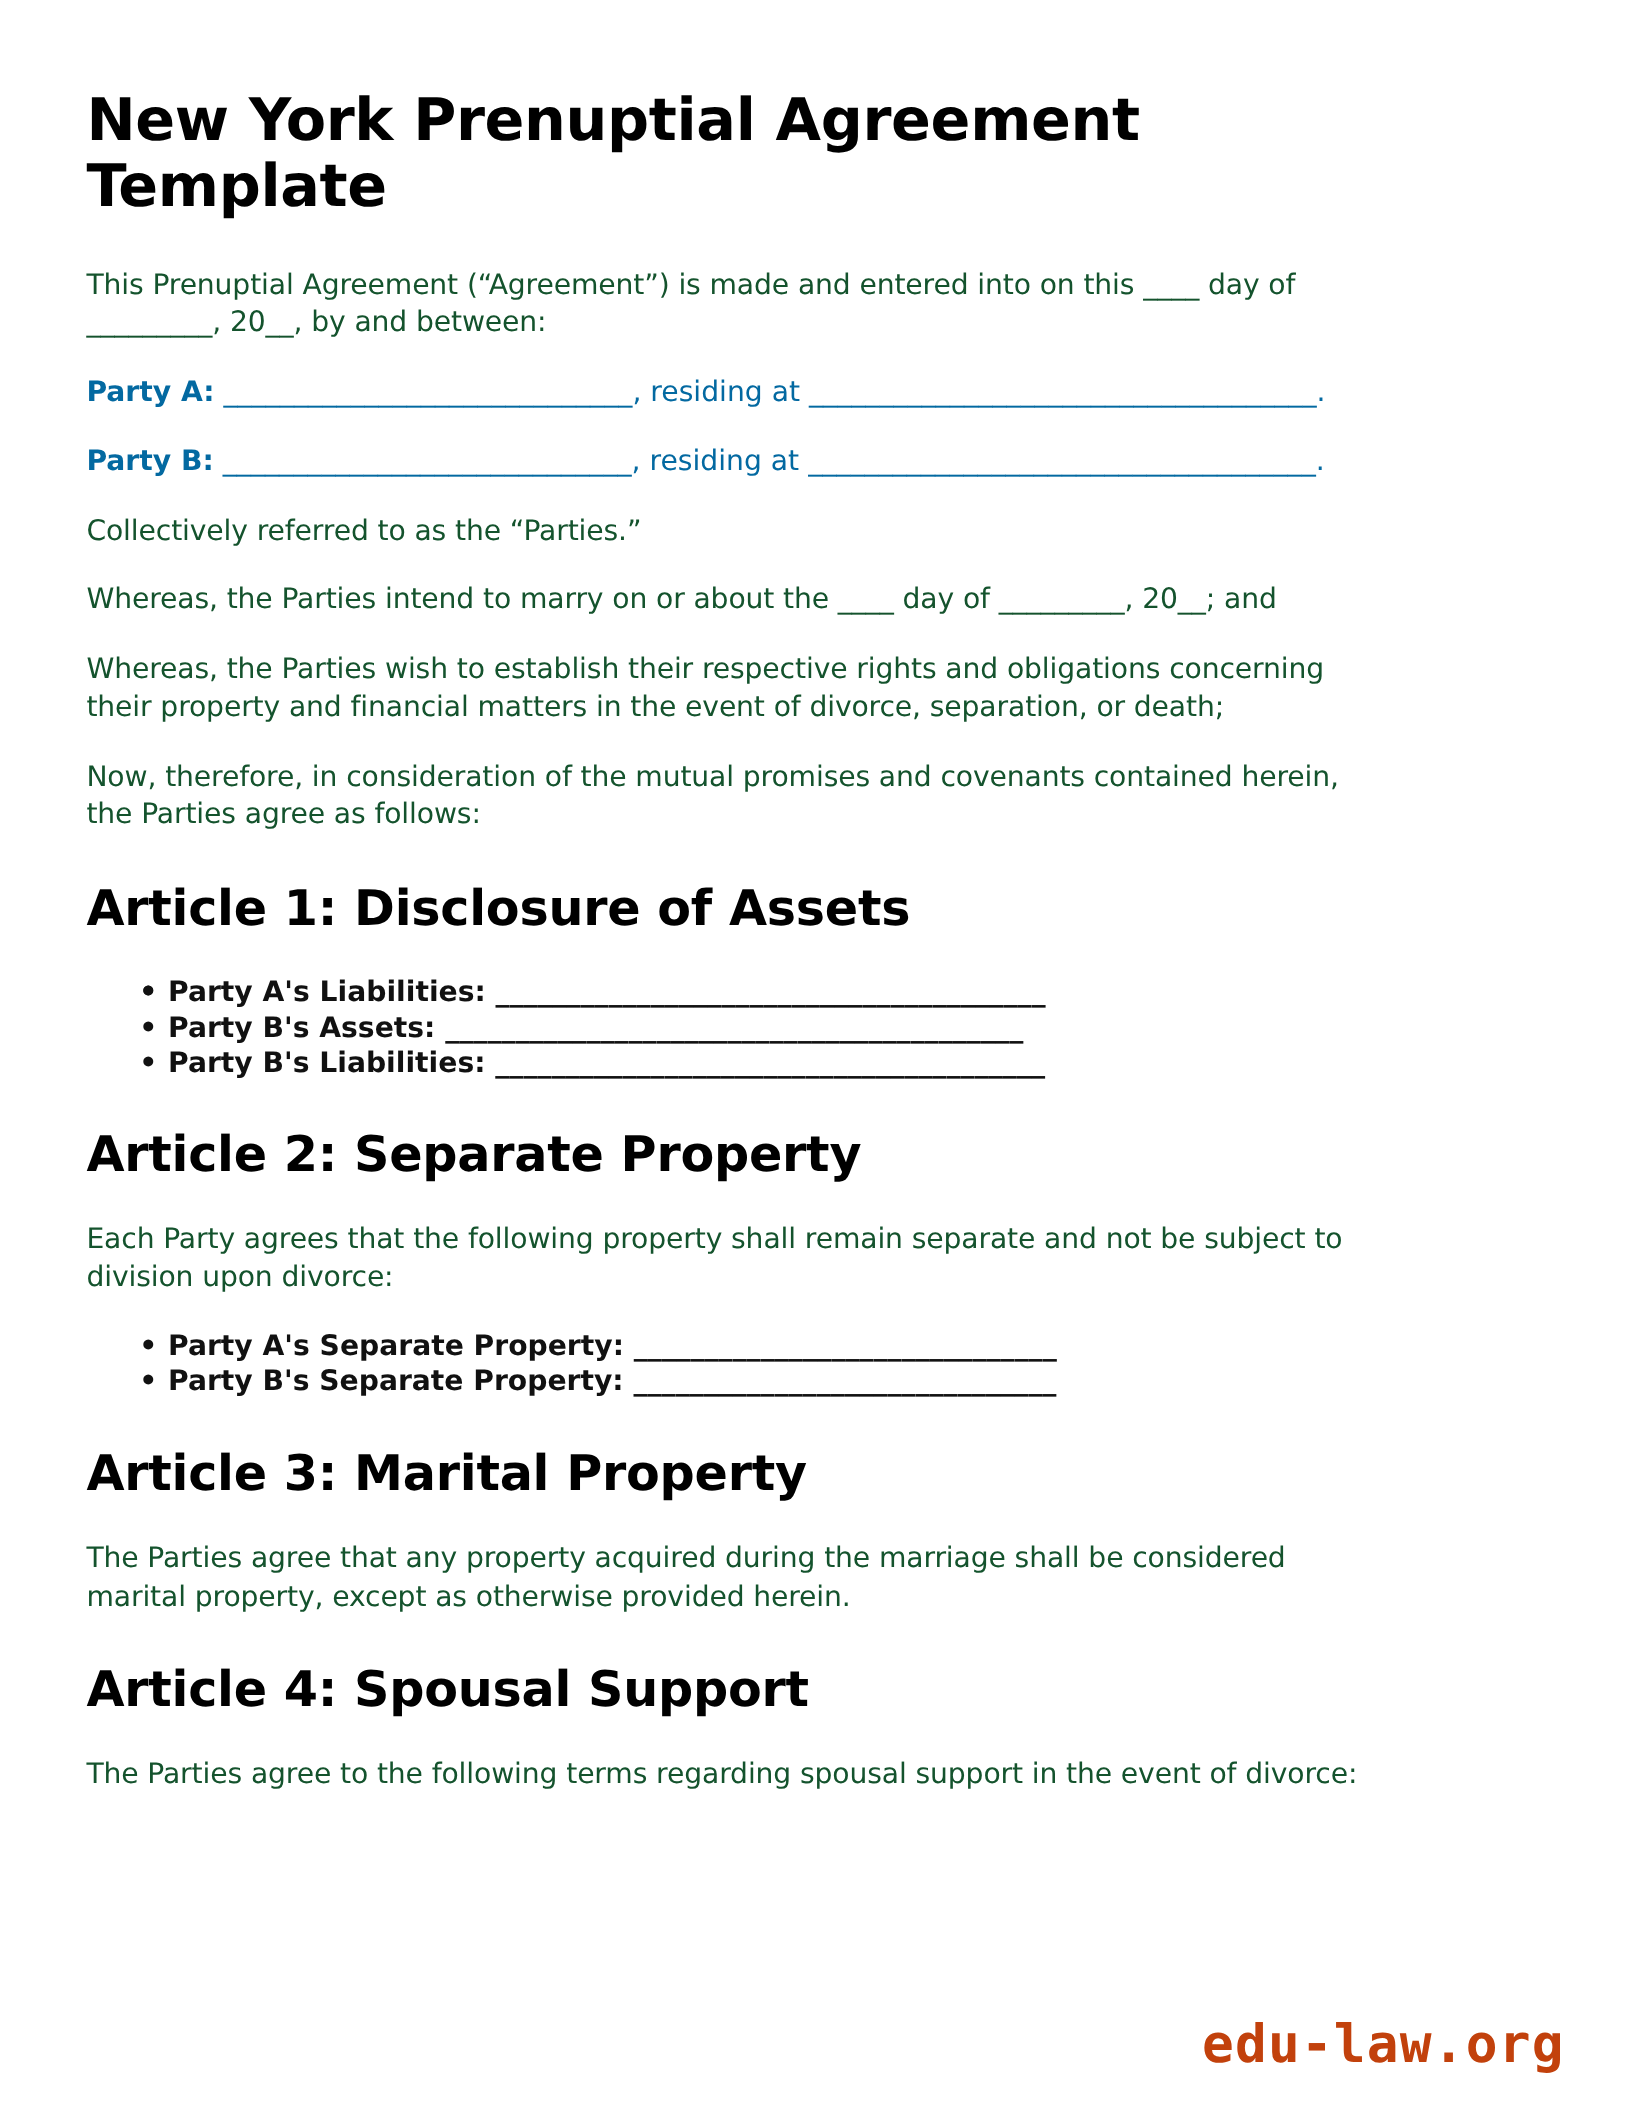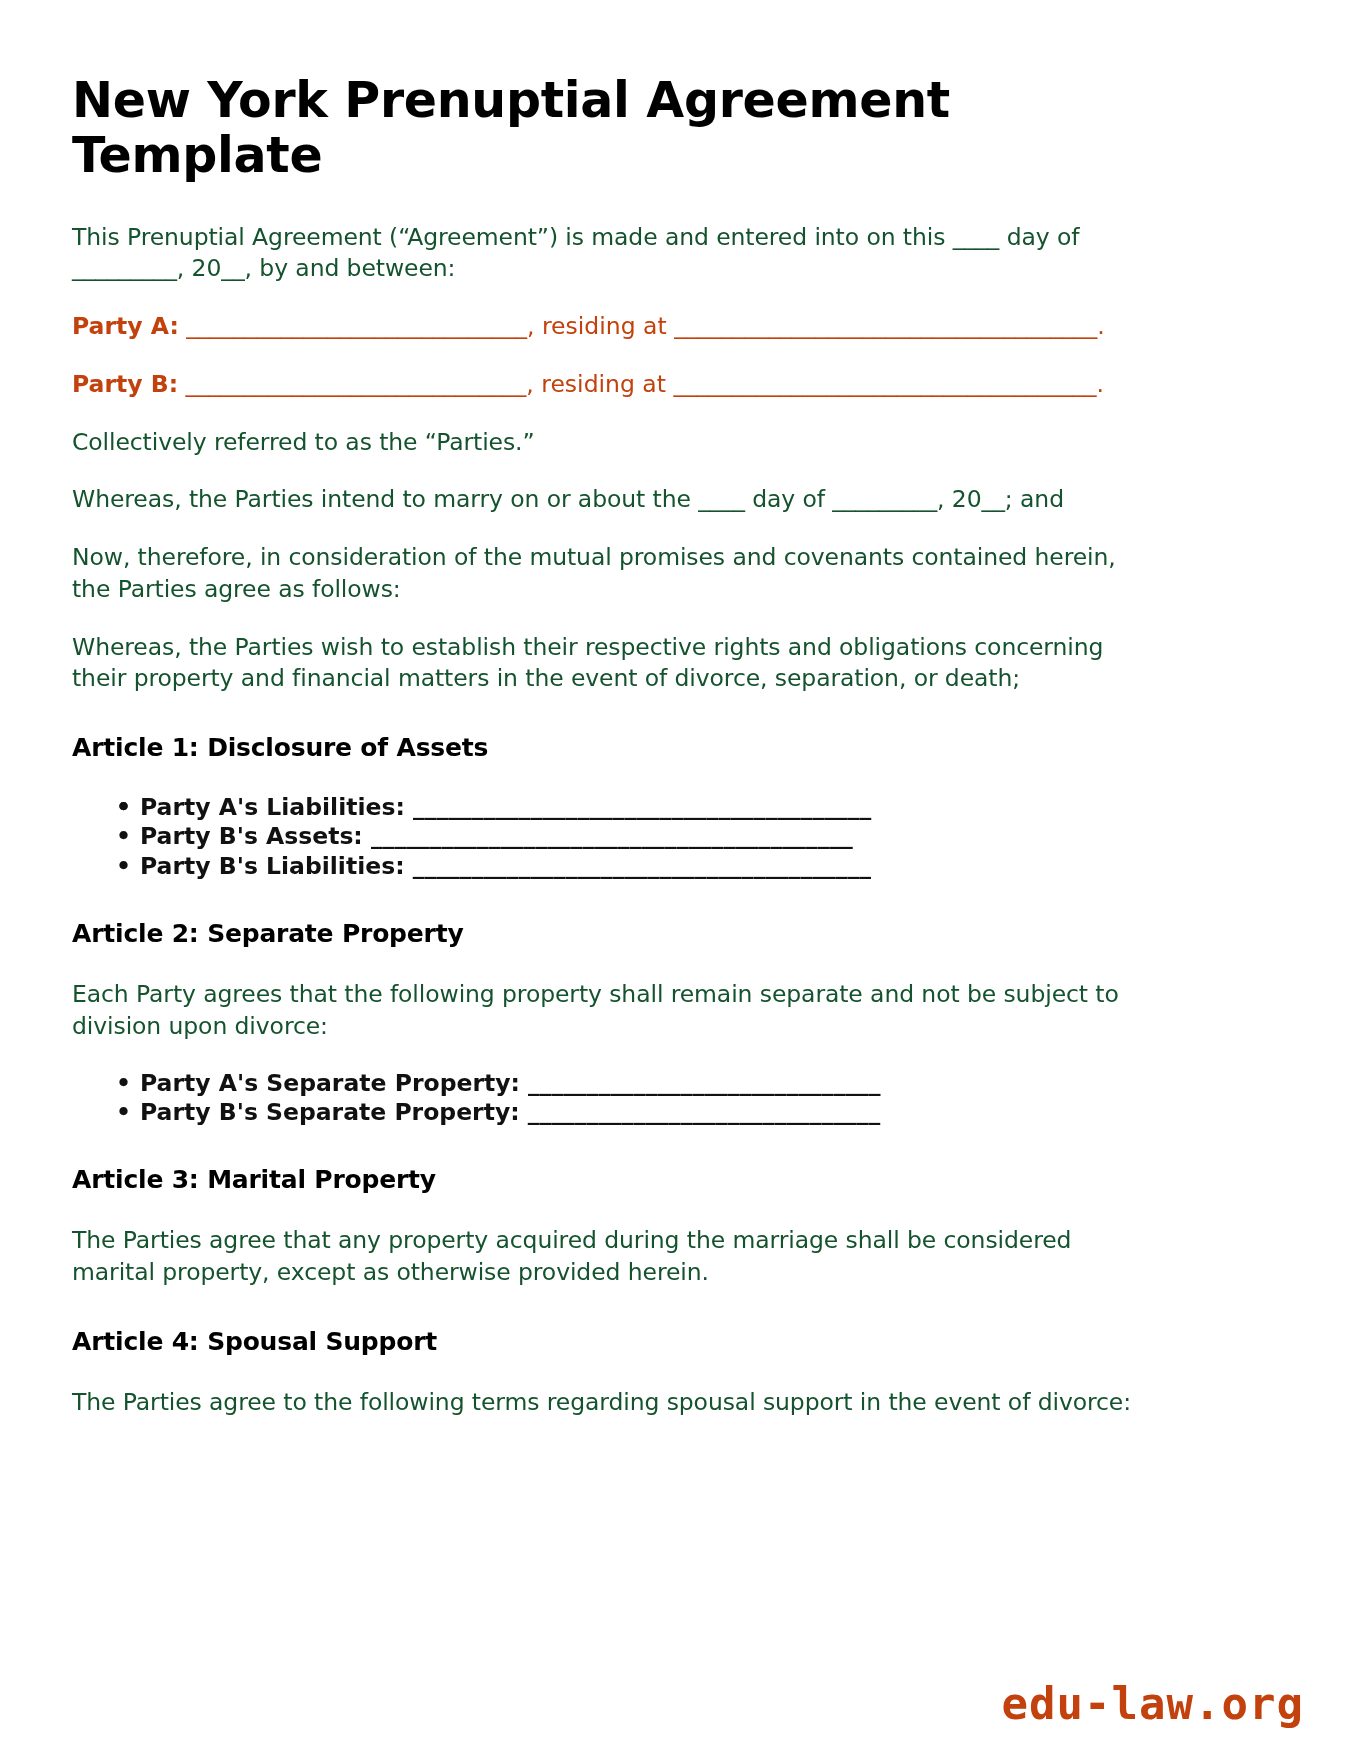--- a/index.html
+++ b/index.html
@@ -37,28 +37,28 @@
     line-height: 1.35;
     margin: 0 0 26px 0;
     color: #14532d;
     max-width: 1085px;
     letter-spacing: -0.1px;
   }
   p.party-line {
     font-size: 23.5px;
     line-height: 1.35;
     margin: 0 0 26px 0;
-    color: #c2410c;
+    color: #0369a1;
     white-space: nowrap;
   }
   .b {
     font-weight: bold;
   }
   h2.article-heading {
-    font-size: 25px;
+    font-size: 41px;
     font-weight: bold;
     line-height: 1.2;
     margin: 38px 0 30px 0;
     color: #000000;
     letter-spacing: -0.2px;
   }
   ul.fill-list {
     list-style: none;
     margin: 0 0 26px 0;
     padding: 0 0 0 38px;
@@ -101,23 +101,23 @@
   <p class="body-text">This Prenuptial Agreement (“Agreement”) is made and entered into on this ____ day of _________, 20__, by and between:</p>
 
   <p class="party-line"><span class="b">Party A:</span><span> _____________________________, residing at ____________________________________.</span></p>
 
   <p class="party-line"><span class="b">Party B:</span><span> _____________________________, residing at ____________________________________.</span></p>
 
   <p class="body-text">Collectively referred to as the “Parties.”</p>
 
   <p class="body-text">Whereas, the Parties intend to marry on or about the ____ day of _________, 20__; and</p>
 
+  <p class="body-text">Whereas, the Parties wish to establish their respective rights and obligations concerning their property and financial matters in the event of divorce, separation, or death;</p>
+
   <p class="body-text">Now, therefore, in consideration of the mutual promises and covenants contained herein, the Parties agree as follows:</p>
-
-  <p class="body-text">Whereas, the Parties wish to establish their respective rights and obligations concerning their property and financial matters in the event of divorce, separation, or death;</p>
 
   <h2 class="article-heading">Article 1: Disclosure of Assets</h2>
   <ul class="fill-list">
     <li><span class="bullet-dot">•</span></li>
     <li><span class="bullet-dot">•</span><span>Party A's Liabilities: _______________________________________</span></li>
     <li><span class="bullet-dot">•</span><span>Party B's Assets: _________________________________________</span></li>
     <li><span class="bullet-dot">•</span><span>Party B's Liabilities: _______________________________________</span></li>
   </ul>
 
   <h2 class="article-heading">Article 2: Separate Property</h2>

